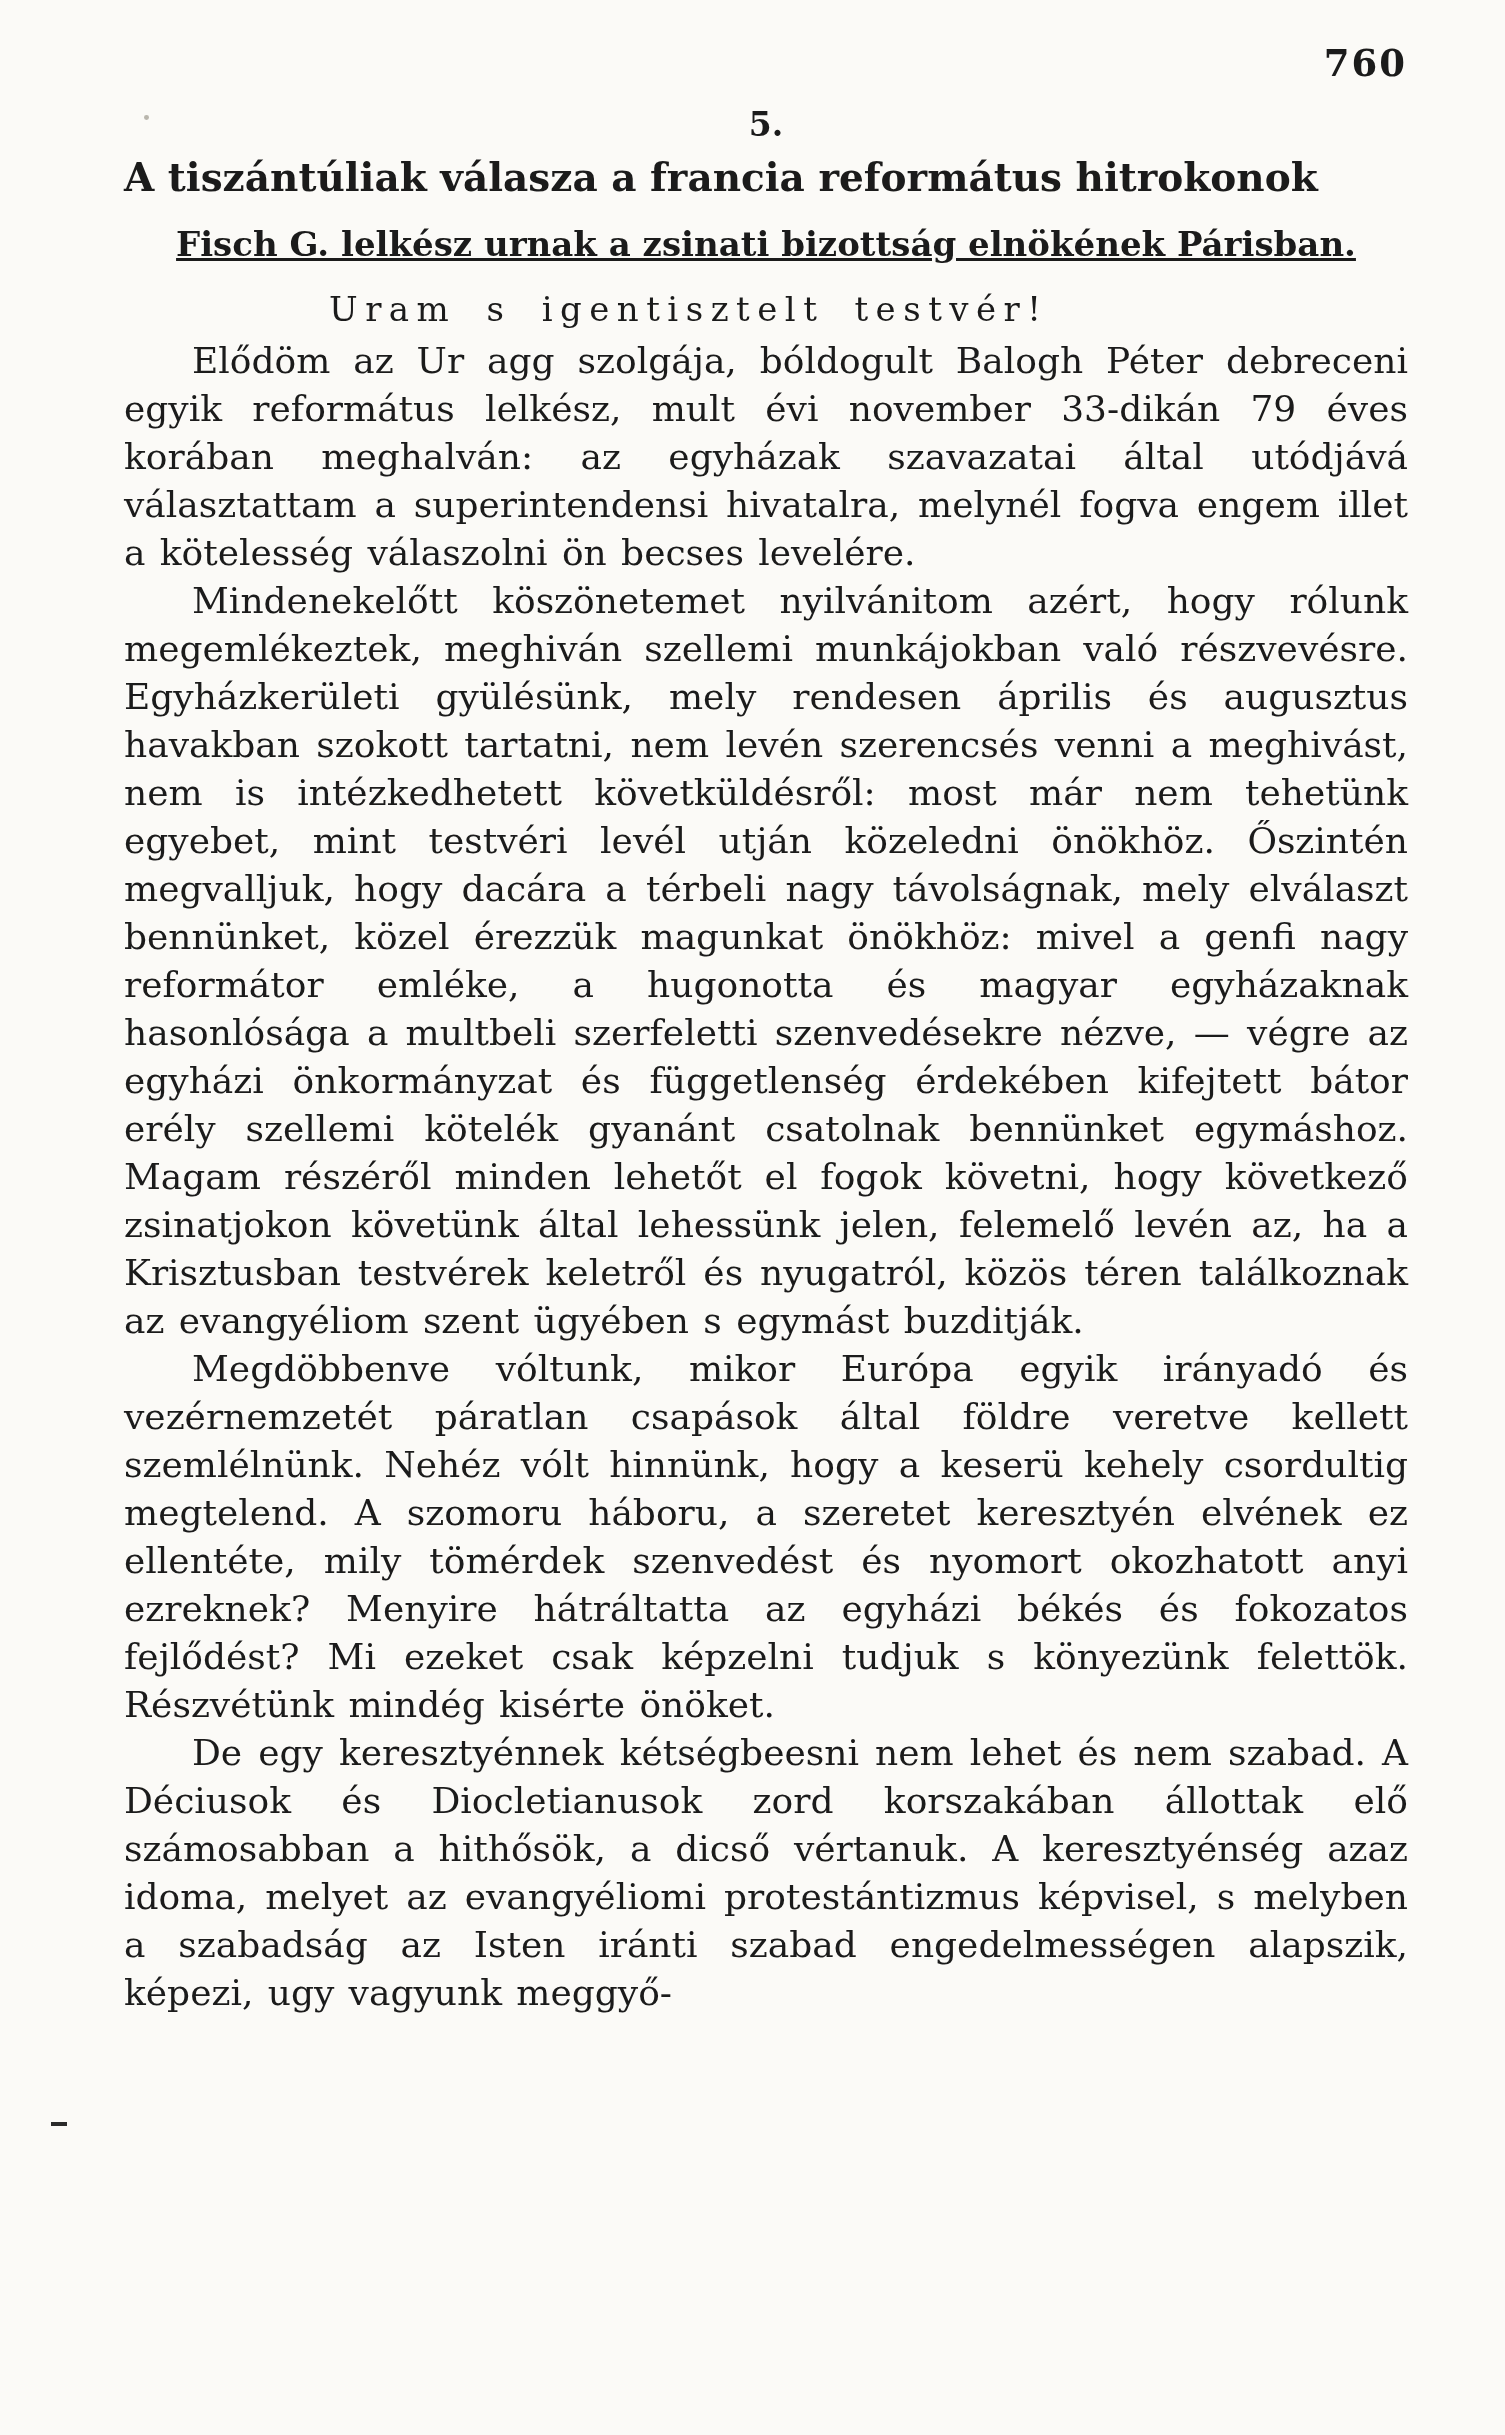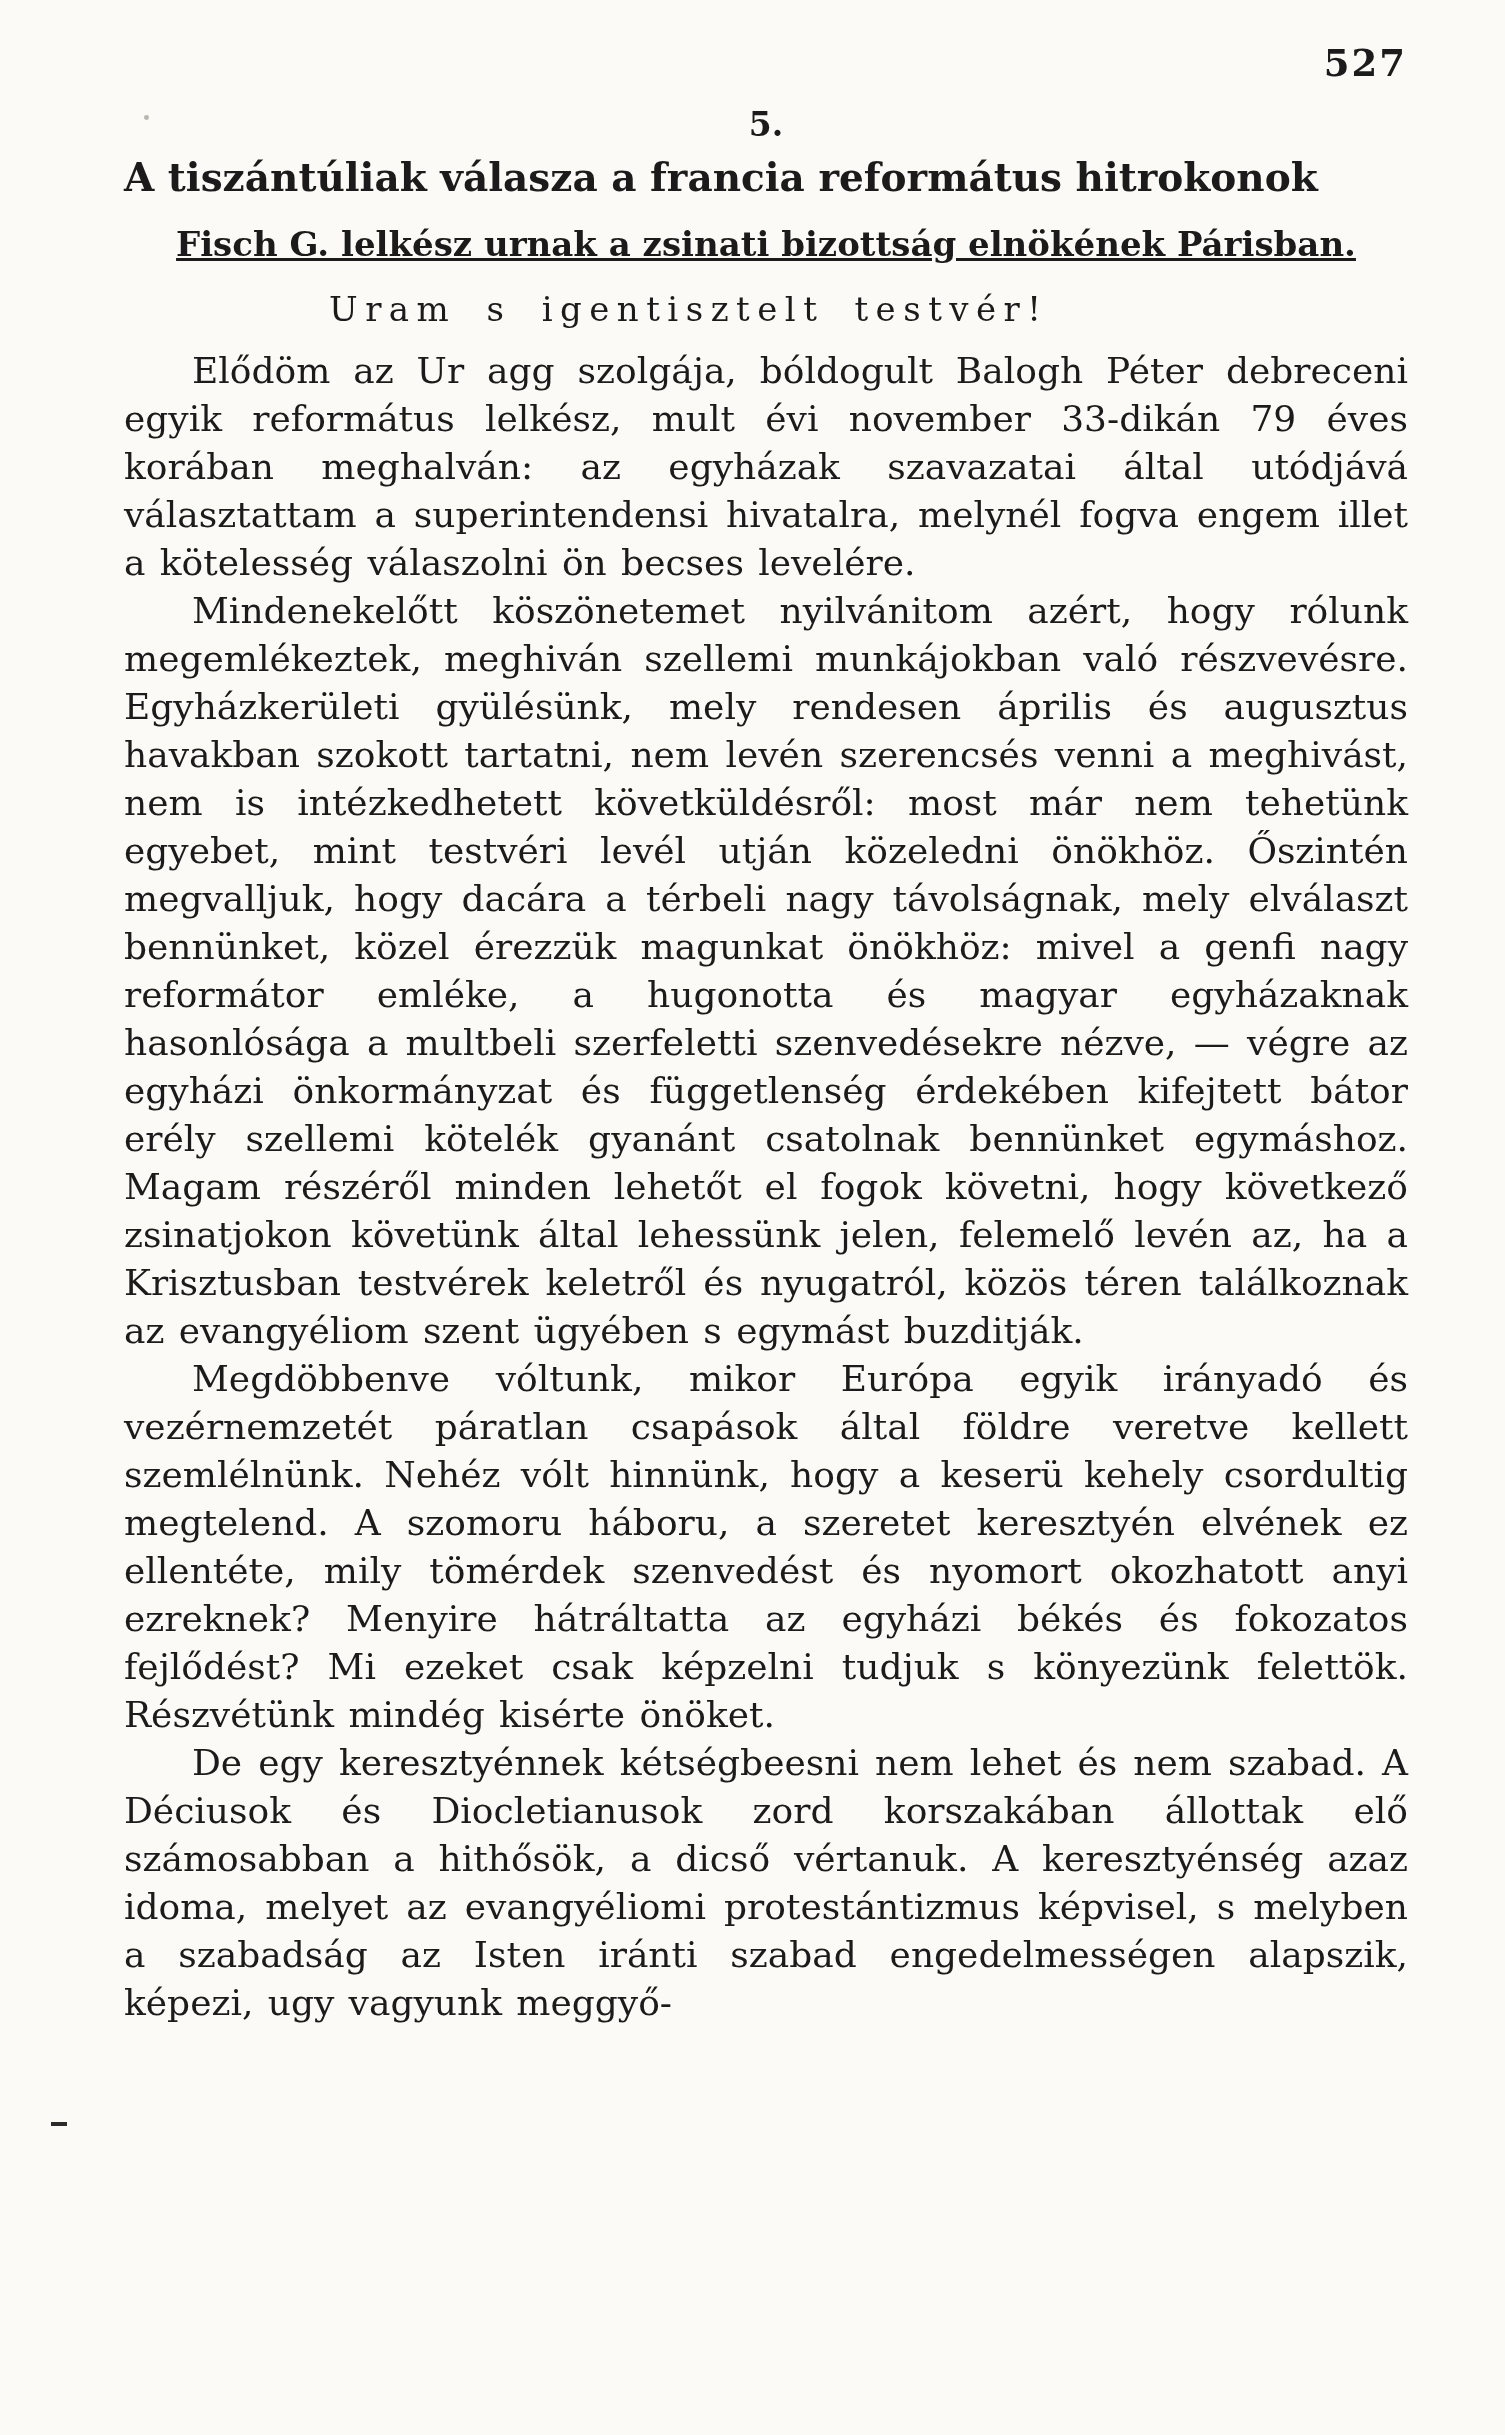--- a/index.html
+++ b/index.html
@@ -54,21 +54,21 @@
     font-weight: bold;
     margin-bottom: 25px;
     text-decoration: underline;
   }
 
   .salutation {
     font-size: 34px;
     margin-left: 205px;
     letter-spacing: 0.22em;
     word-spacing: 0.35em;
-    margin-bottom: 18px;
+    margin-bottom: 8px;
   }
 
   .body-text p {
     font-size: 36px;
     line-height: 48px;
     text-align: justify;
     text-indent: 68px;
     word-spacing: 0.08em;
   }
 
@@ -91,21 +91,21 @@
     background: #b9b6ad;
   }
 </style>
 </head>
 <body>
 
 <div class="page">
 
   <div class="scan-speck"></div>
 
-  <div class="page-number">527</div>
+  <div class="page-number">760</div>
 
   <div class="content">
 
     <div class="section-number">5.</div>
 
     <h1 class="title">
       <span>A tiszántúliak válasza a francia református hitrokonok</span><br>
     </h1>
 
     <h2 class="subtitle">Fisch G. lelkész urnak a zsinati bizottság elnökének Párisban.</h2>

